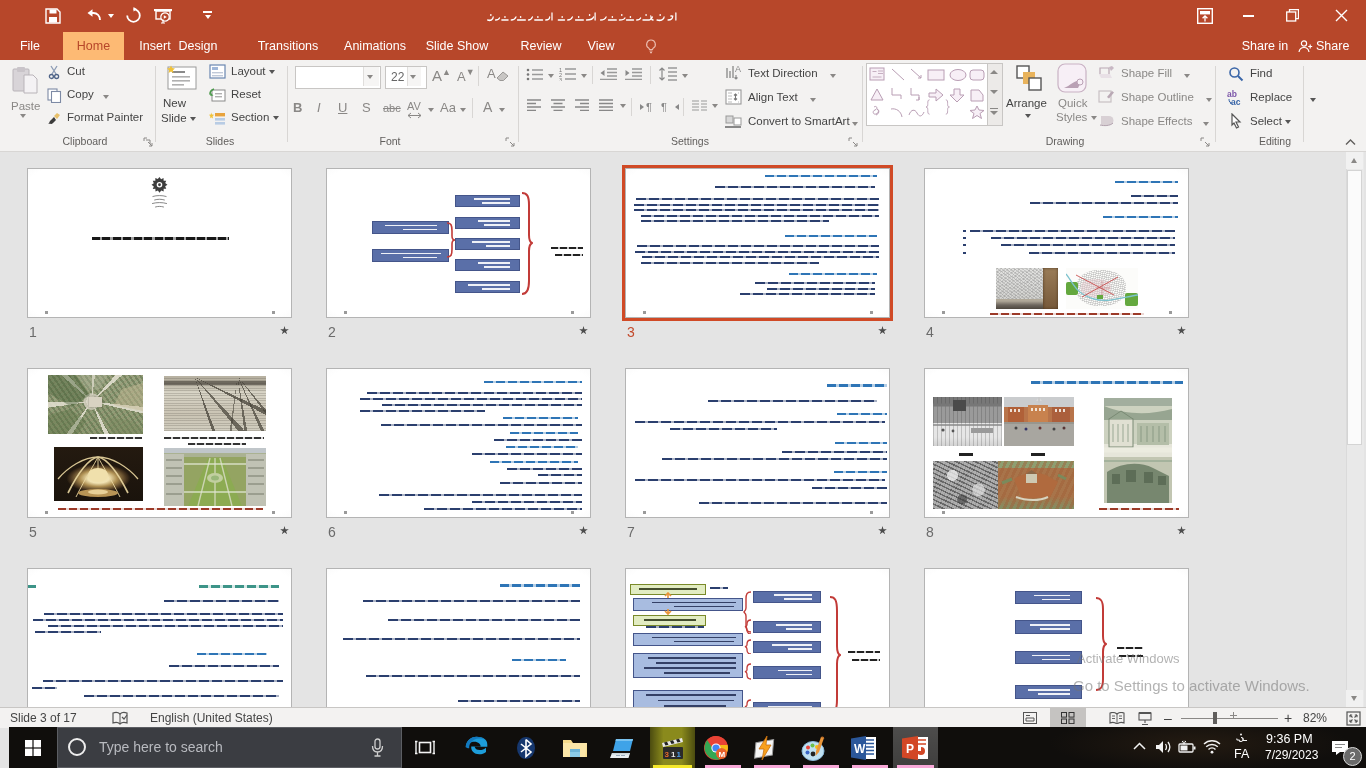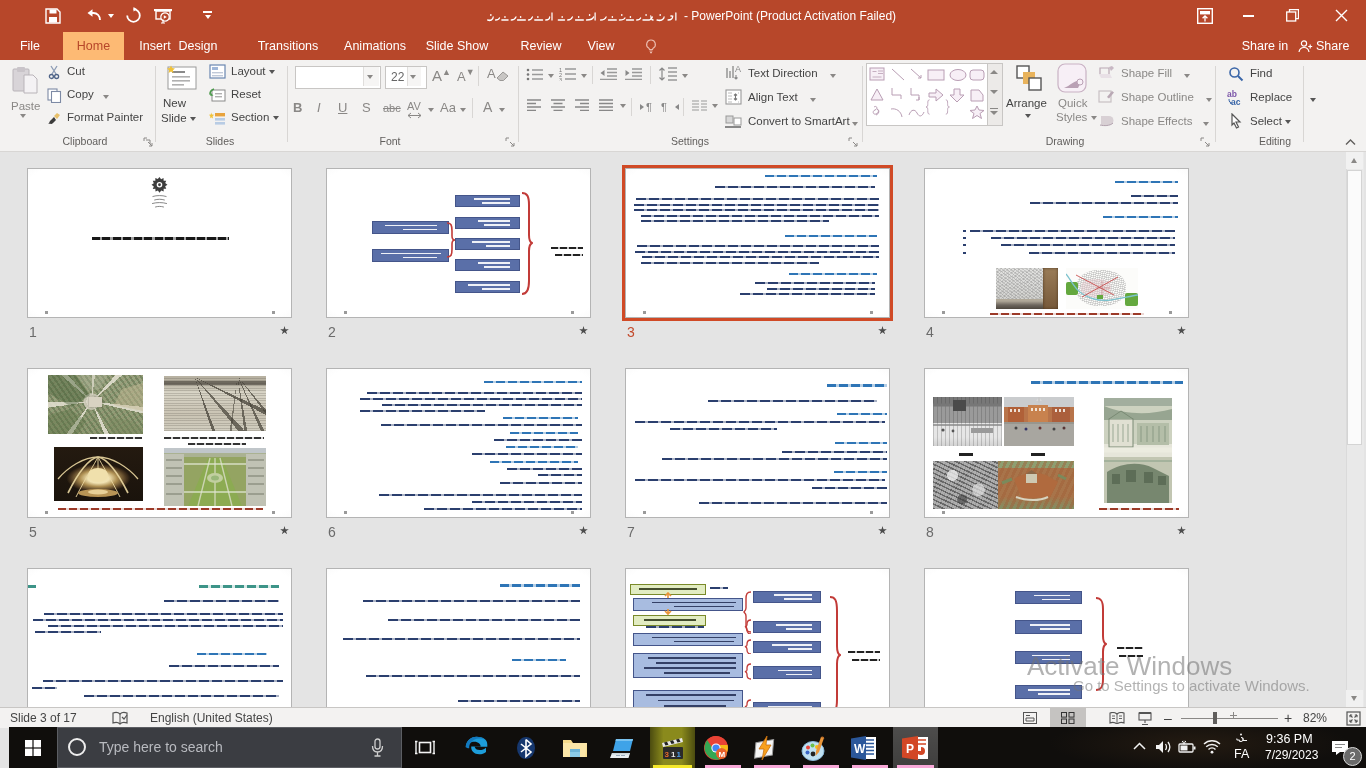--- a/index.html
+++ b/index.html
@@ -83,21 +83,20 @@
       <circle cx="165" cy="8" r="1"></circle>
           <circle cx="136" cy="6" r="1"></circle>
           <circle cx="122" cy="8" r="1"></circle>
           <circle cx="101" cy="8" r="1"></circle>
           <circle cx="70" cy="8" r="1"></circle>
           <circle cx="48" cy="8" r="1"></circle>
           <circle cx="28" cy="8" r="1"></circle>
           <circle cx="10" cy="6" r="1"></circle>
     </g>
   </svg>
-  <div class="wtitle" style="left:684px">- PowerPoint (Product Activation Failed)</div>
 
   <svg class="abs" style="left:1197px;top:8px" width="16" height="16" viewBox="0 0 16 16">
         <rect x="0.7" y="0.7" width="14.6" height="14.6" fill="none" stroke="#fff" stroke-width="1.4"></rect>
         <rect x="3" y="3" width="10" height="3.4" fill="#fff"></rect>
         <path d="M8 13.5V8M5.6 10.2 8 7.8l2.4 2.4" stroke="#fff" stroke-width="1.3" fill="none"></path>
       </svg>
   <div class="abs" style="left:1243px;top:15px;width:11px;height:1.6px;background:#fff"></div>
   <svg class="abs" style="left:1286px;top:9px" width="13" height="13" viewBox="0 0 13 13">
         <rect x="0.7" y="3" width="9" height="9" fill="none" stroke="#fff" stroke-width="1.3"></rect>
         <path d="M3.5 3V.7h9v9H10" fill="none" stroke="#fff" stroke-width="1.3"></path>
@@ -863,21 +862,21 @@
         <i style="position:absolute;left:22px;top:7px;width:32px;height:1.6px;background:rgba(255,255,255,.9)"></i>
       </div>
   <svg class="abs" style="left:170px;top:27px" width="12" height="96" viewBox="0 0 12 96">
         <path d="M1 2c5 0 7 3 7 11v27c0 5 1 7 3 8-2 1-3 3-3 8v27c0 8-2 11-7 11" fill="none" stroke="#c23b38" stroke-width="2"></path>
       </svg>
   <div class="abs" style="left:192px;top:78px;width:26px;height:2.2px;background:repeating-linear-gradient(90deg,#222 0 7px,rgba(34,34,34,.25) 7px 9px)"></div>
   <div class="abs" style="left:194px;top:86px;width:24px;height:2.2px;background:repeating-linear-gradient(90deg,#222 0 7px,rgba(34,34,34,.25) 7px 9px)"></div>
   <div class="vig"></div>
 </div>
 
-<div class="abs" style="left:1027px;top:651px;font-size:26px;color:rgba(115,115,115,.55)">Activate Windows</div>
+<div class="abs" style="left:1077px;top:651px;font-size:13px;color:rgba(115,115,115,.55)">Activate Windows</div>
 <div class="abs" style="left:1073px;top:677px;font-size:15px;color:rgba(115,115,115,.55)">Go to Settings to activate Windows.</div>
 
 <div class="abs" style="left:1346px;top:152px;width:17px;height:555px;background:#e9e9e9;border-left:1px solid #dadada"></div>
 <div class="abs" style="left:1346px;top:152px;width:17px;height:17px;background:#f1f1f1"></div>
 <div class="abs" style="left:1351px;top:158px;width:0;height:0;border-left:3.5px solid transparent;border-right:3.5px solid transparent;border-bottom:5px solid #8a8886"></div>
 <div class="abs" style="left:1347px;top:170px;width:15px;height:275px;background:#fbfbfb;border:1px solid #d4d4d4;box-sizing:border-box"></div>
 <div class="abs" style="left:1346px;top:690px;width:17px;height:17px;background:#f1f1f1"></div>
 <div class="abs" style="left:1351px;top:696px;width:0;height:0;border-left:3.5px solid transparent;border-right:3.5px solid transparent;border-top:5px solid #8a8886"></div>
 
 <div id="statusbar"></div>

